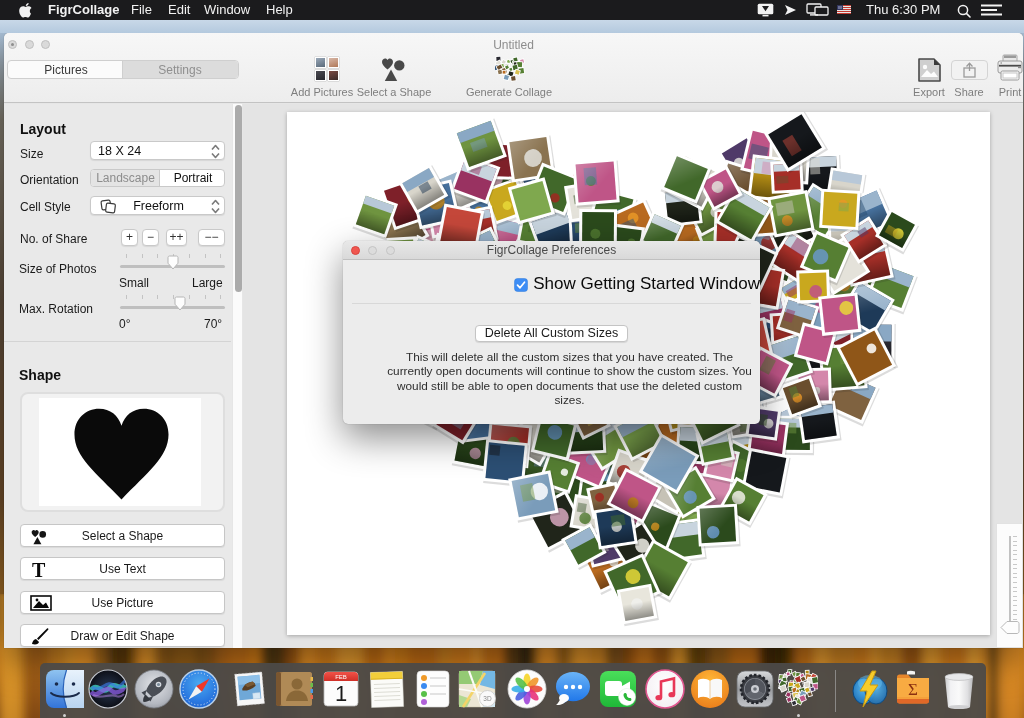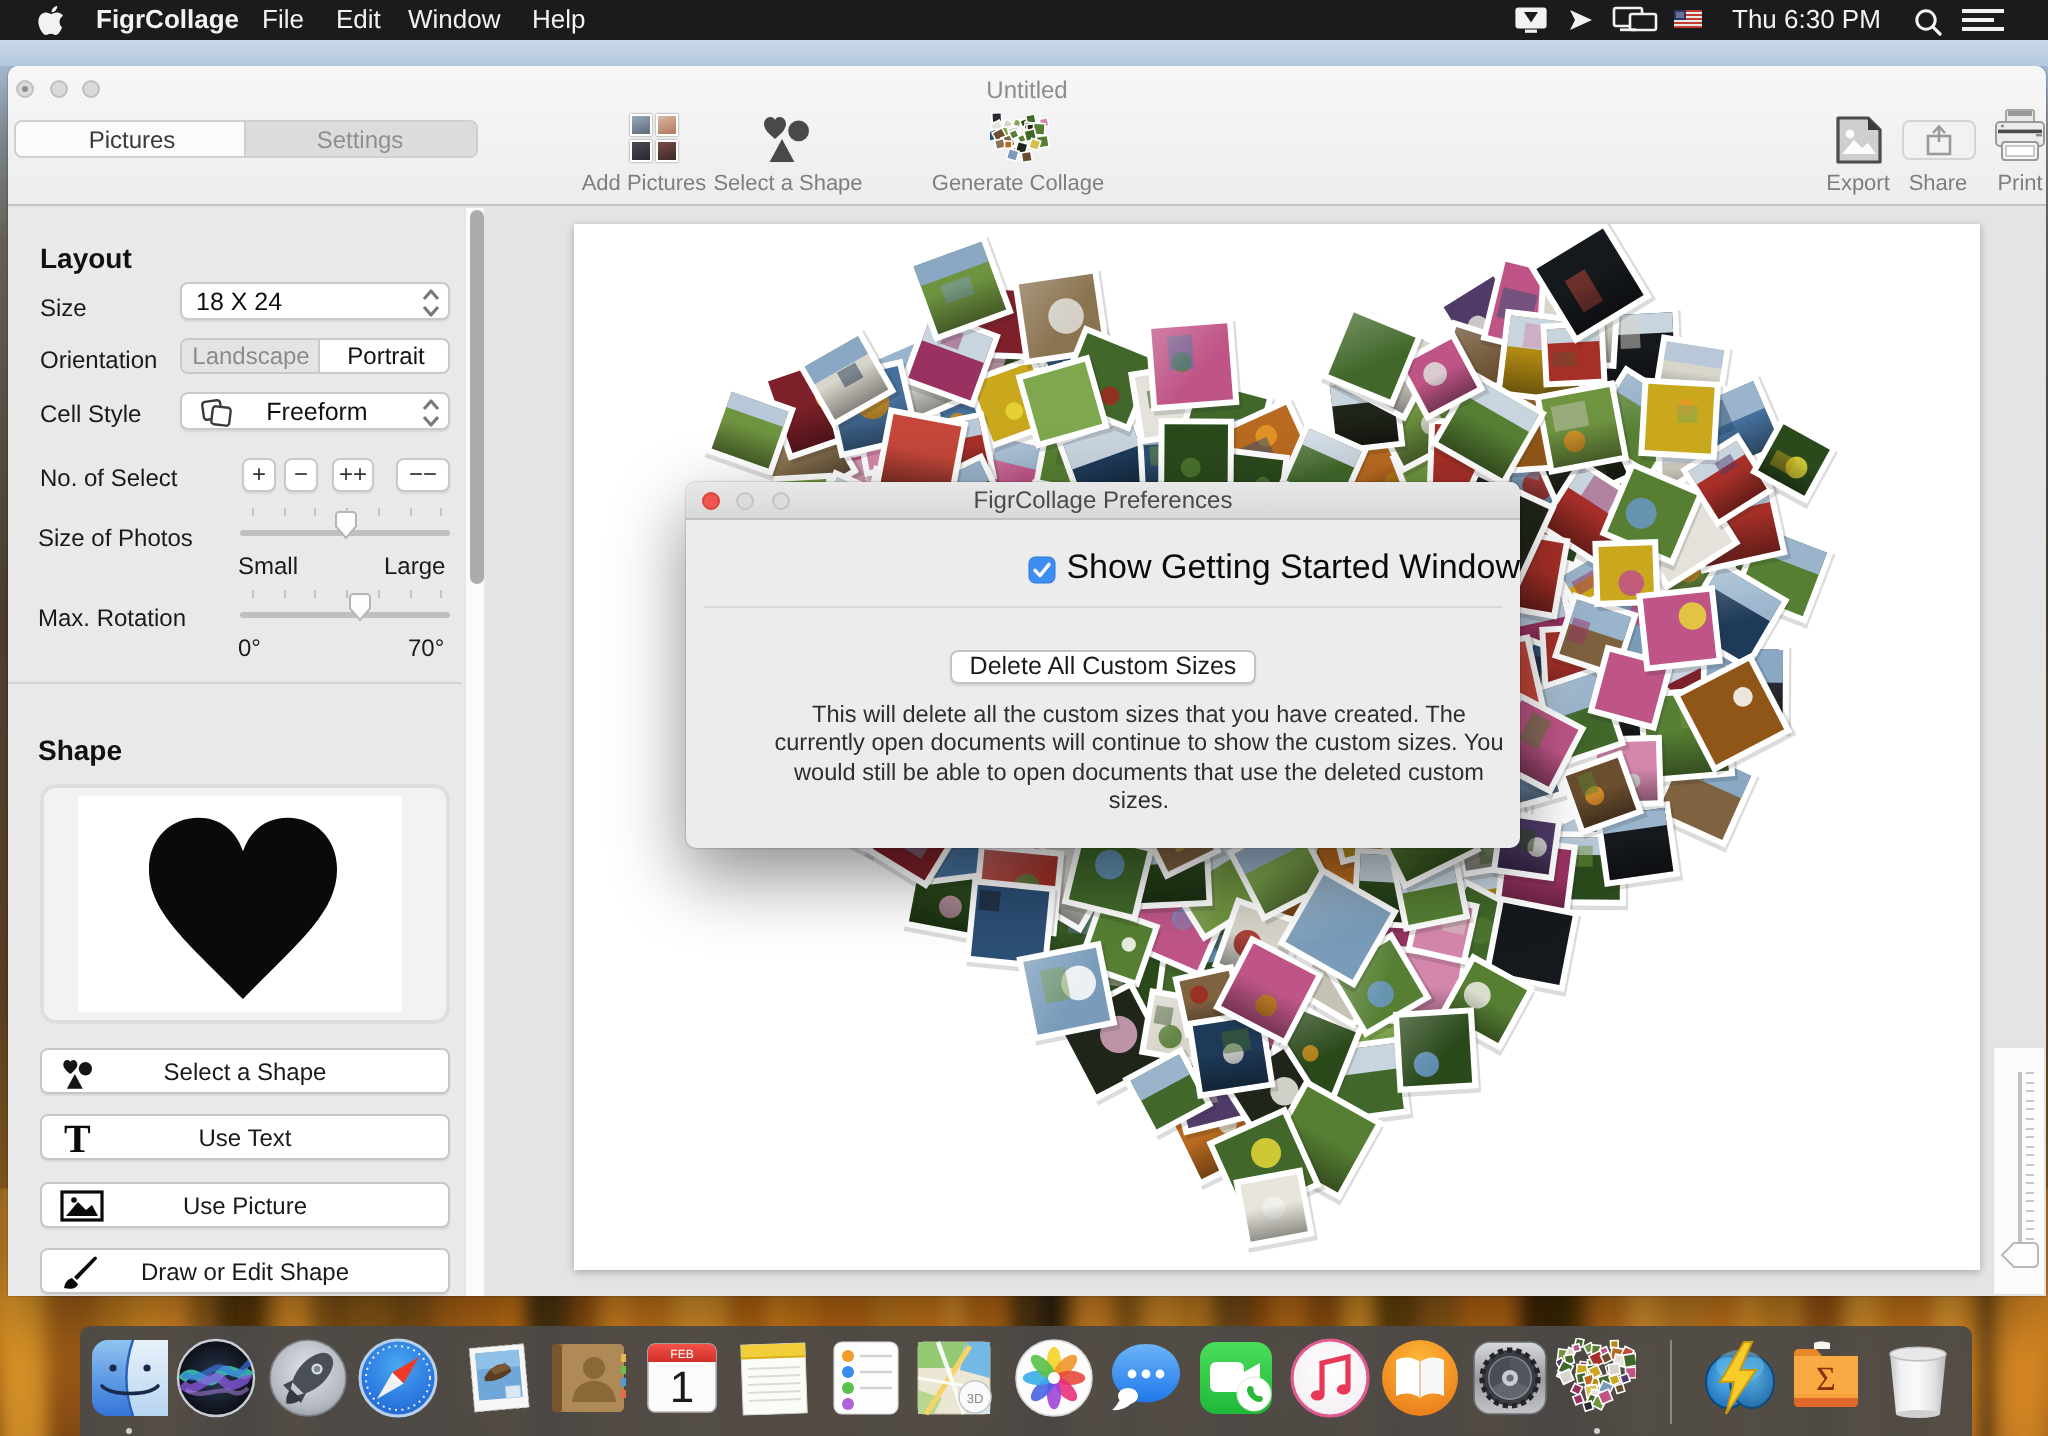--- a/index.html
+++ b/index.html
@@ -298,21 +298,21 @@
         <svg class="ab" style="left:9px;top:2px" width="17" height="15" viewBox="0 0 17 15">
           <rect x="1.5" y="1.5" width="9" height="9" rx="1.5" fill="#fff" stroke="#3a3a3a" stroke-width="1.2" transform="rotate(-8 6 6)"></rect>
           <rect x="6" y="4.5" width="9" height="9" rx="1.5" fill="#fff" stroke="#3a3a3a" stroke-width="1.2" transform="rotate(7 10.5 9)"></rect>
         </svg>
         <div class="ab" style="left:0;top:2px;width:135px;text-align:center;font-size:12.5px;color:#111;line-height:15px">Freeform</div>
         <svg class="ab" style="left:119px;top:2px" width="11" height="15" viewBox="0 0 11 15">
           <path d="M2,5.5 L5.5,1.5 L9,5.5" fill="none" stroke="#7a7a7a" stroke-width="1.6" stroke-linejoin="round"></path>
           <path d="M2,9.5 L5.5,13.5 L9,9.5" fill="none" stroke="#7a7a7a" stroke-width="1.6" stroke-linejoin="round"></path>
         </svg>
       </div>
-      <div class="slab" style="left:16px;top:128px">No. of Select</div>
+      <div class="slab" style="left:16px;top:128px">No. of Share</div>
       <div class="pbtn" style="left:117px;top:125px;width:17px;height:17px;line-height:15px">+</div>
       <div class="pbtn" style="left:138px;top:125px;width:17px;height:17px;line-height:15px">−</div>
       <div class="pbtn" style="left:162px;top:125px;width:21px;height:17px;line-height:15px">++</div>
       <div class="pbtn" style="left:194px;top:125px;width:27px;height:17px;line-height:15px">−−</div>
       <div class="slab" style="left:15px;top:158px">Size of Photos</div>
       <div class="tick" style="left:122.0px;top:150px"></div>
       <div class="tick" style="left:137.7px;top:150px"></div>
       <div class="tick" style="left:153.4px;top:150px"></div>
       <div class="tick" style="left:169.1px;top:150px"></div>
       <div class="tick" style="left:184.8px;top:150px"></div>

